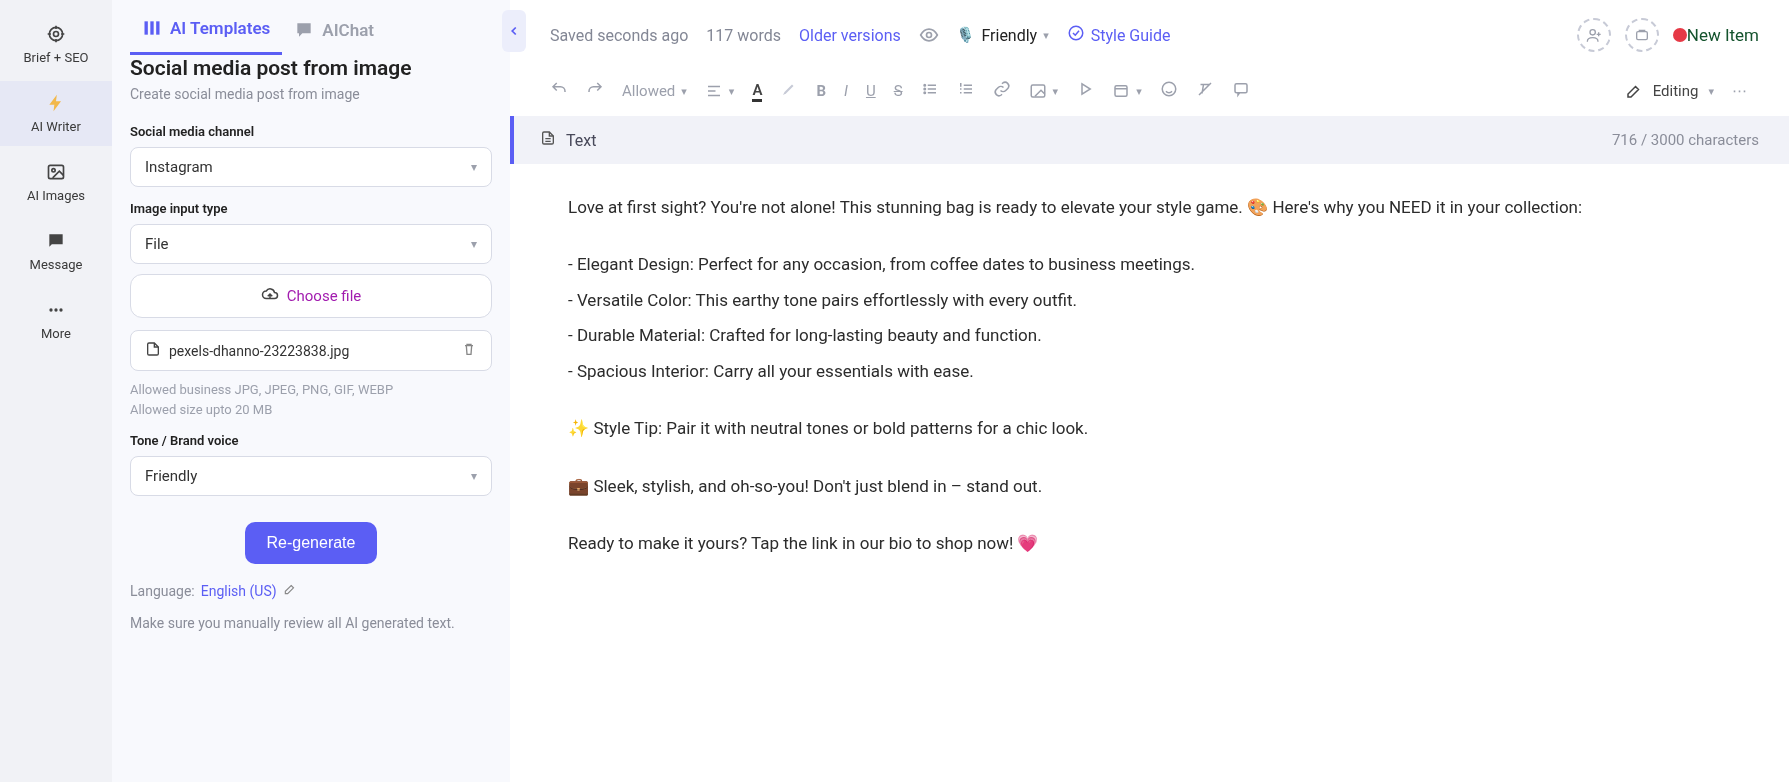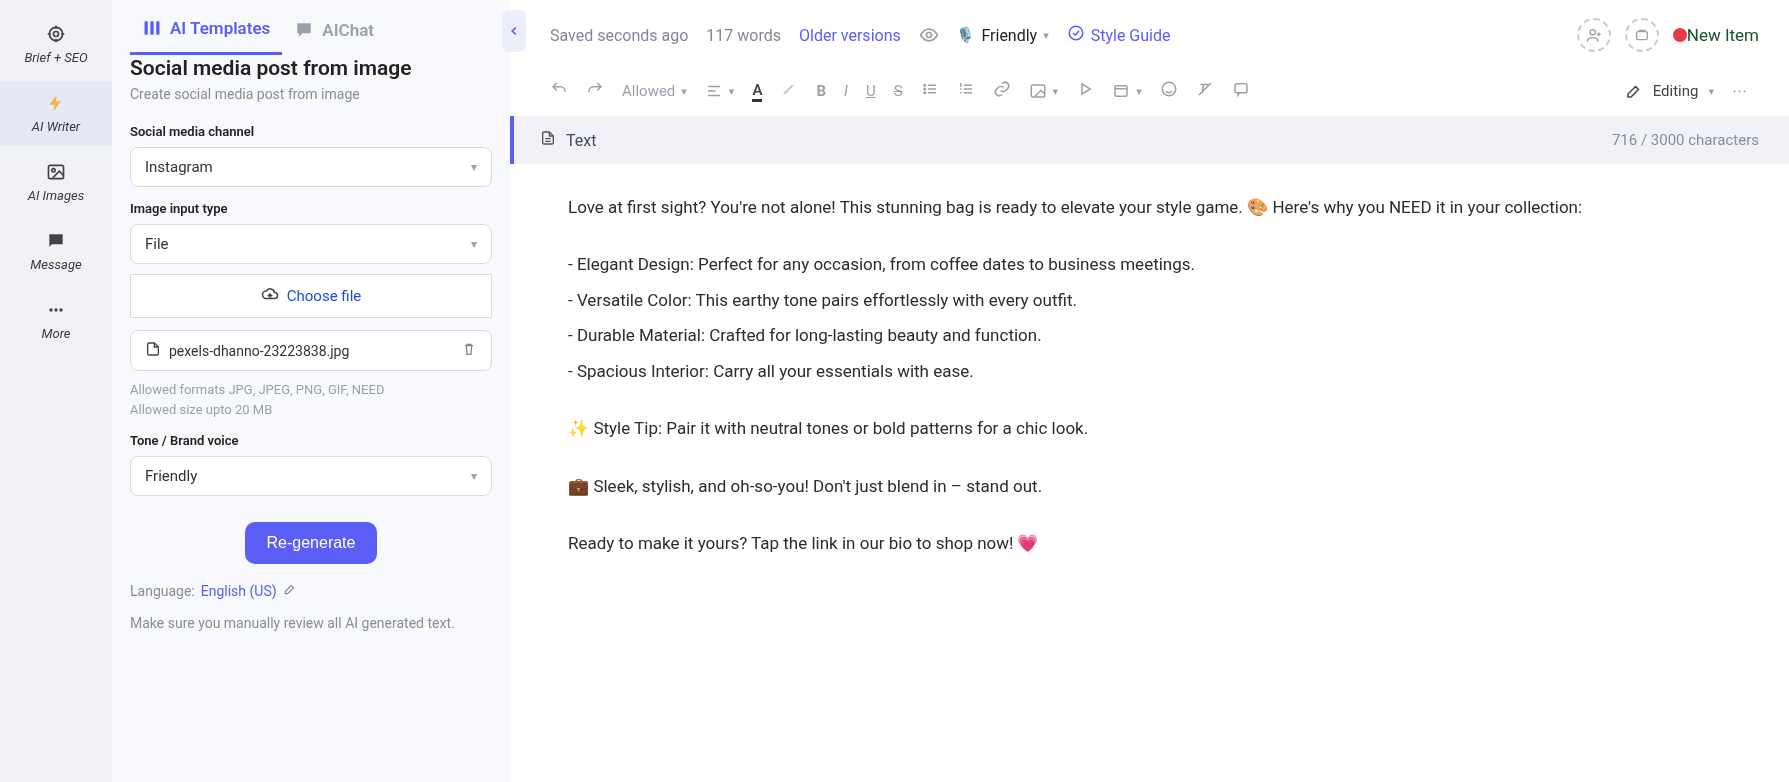--- a/index.html
+++ b/index.html
@@ -24,21 +24,20 @@
 .rail-item {
   width: 100%;
   display: flex;
   flex-direction: column;
   align-items: center;
   padding: 12px 4px;
   font-size: 13px;
   color: #3a3a3a;
   cursor: pointer;
   gap: 6px;
-  font-style: italic;
 }
 .rail-item.active {
   background: #e6e8f5;
 }
 .rail-icon { width: 20px; height: 20px; display:flex; align-items:center; justify-content:center; }
 .rail-icon svg { width: 20px; height: 20px; }
 
 .templates-panel {
   width: 398px;
   background: #f8f9fd;
@@ -91,24 +90,24 @@
   display: flex;
   justify-content: space-between;
   align-items: center;
   cursor: pointer;
 }
 .select .chev { color: #9ca0ac; font-size: 12px; }
 .choose-file {
   width: 100%;
   background: #fff;
   border: 1px solid #d8dbe6;
-  border-radius: 1px;
+  border-radius: 12px;
   padding: 10px 14px;
   font-size: 15px;
-  color: #1d4ed8;
+  color: #a21caf;
   display: flex;
   justify-content: center;
   align-items: center;
   gap: 8px;
   cursor: pointer;
   margin-top: 10px;
 }
 .file-pill {
   display: flex;
   align-items: center;
@@ -334,21 +333,21 @@
         </span>
         <span>pexels-dhanno-23223838.jpg</span>
       </span>
       <span>
         <svg width="16" height="16" viewBox="0 0 24 24" fill="none" stroke="#888" stroke-width="2">
             <path d="M6 7h12M9 7V5h6v2M8 7l1 13h6l1-13"></path>
           </svg>
       </span>
     </div>
 
-    <div class="hint">Allowed formats JPG, JPEG, PNG, GIF, NEED</div>
+    <div class="hint">Allowed business JPG, JPEG, PNG, GIF, WEBP</div>
     <div class="hint" style="margin-top:2px">Allowed size upto 20 MB</div>
 
     <div class="field-label">Tone / Brand voice</div>
     <div class="select">
       <span>Friendly</span>
       <span class="chev">▾</span>
     </div>
 
     <div class="btn-row">
       <button class="primary-btn">Re-generate</button>

